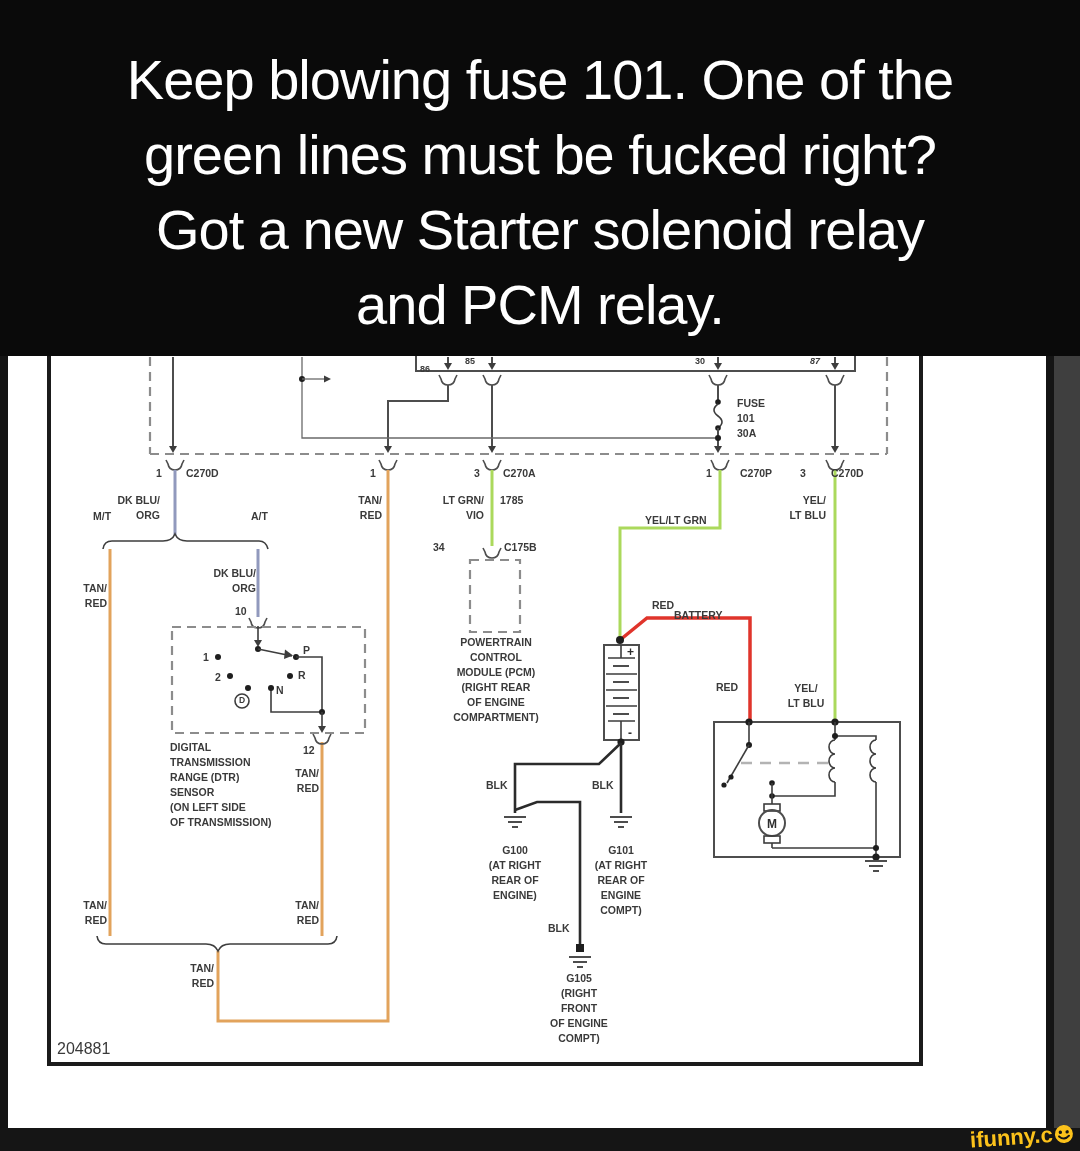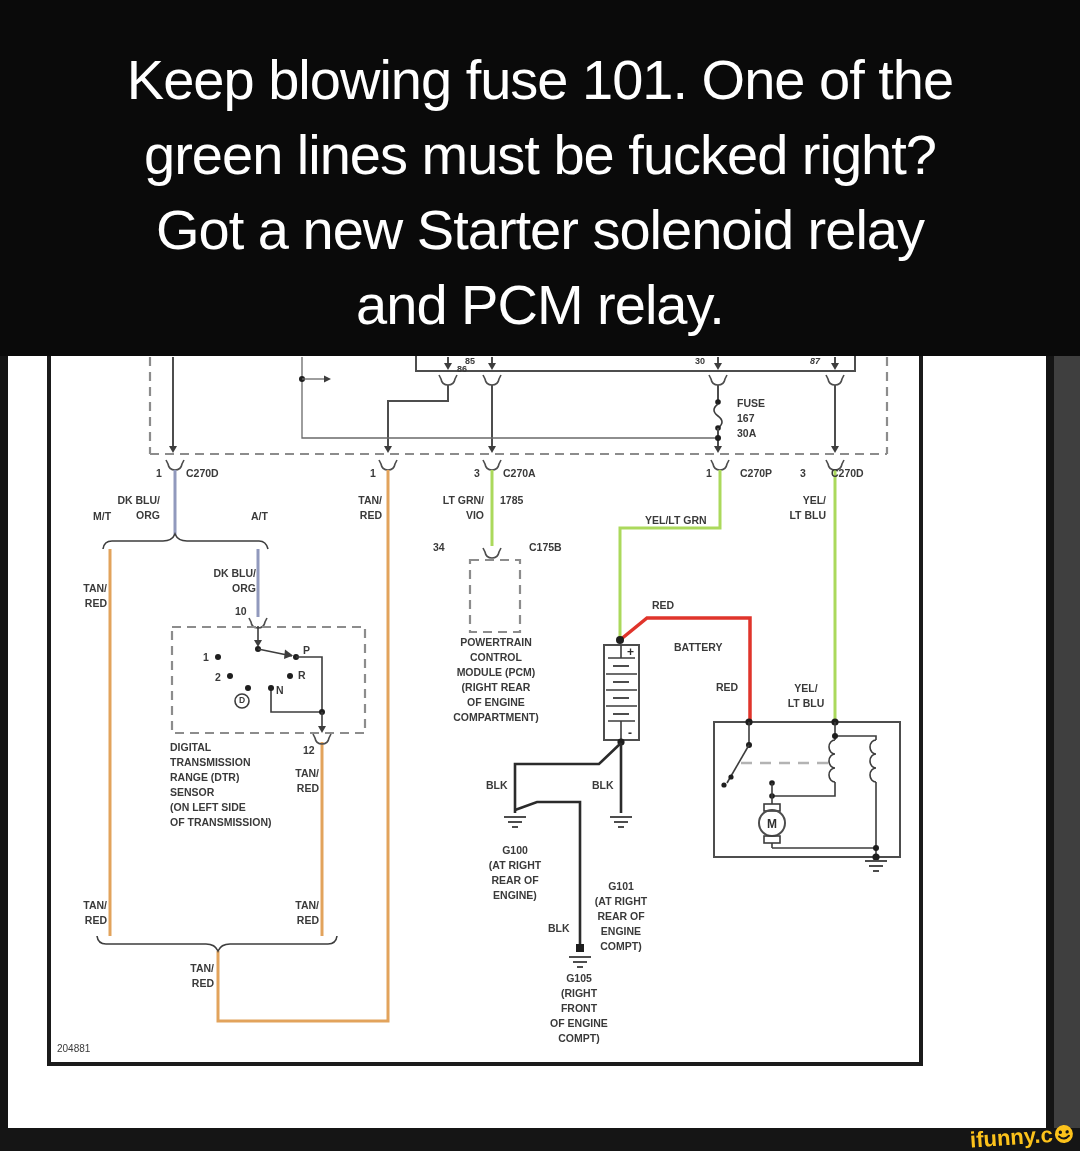--- a/index.html
+++ b/index.html
@@ -13,21 +13,21 @@
         font-weight:bold;font-size:22px;letter-spacing:0;display:flex;align-items:center;}
   .left-strip{position:absolute;left:0;top:356px;width:8px;height:772px;background:#141414;z-index:5;}
   .right-line{position:absolute;left:1046px;top:356px;width:8px;height:772px;background:#141414;z-index:5;}
   .gray-strip{position:absolute;left:1054px;top:356px;width:26px;height:772px;background:var(--c-side_gray);z-index:5;}
   .frame{position:absolute;left:47px;top:350px;width:868px;height:708px;border:4px solid #1b1b1b;z-index:1;}
   svg.diag{position:absolute;left:0;top:0;z-index:2;}
   .lb{position:absolute;font:bold 10.5px/15px "Liberation Sans",sans-serif;color:#3a3a3a;
       white-space:pre-line;z-index:3;}
   .c{text-align:center;} .r{text-align:right;}
   .tiny{font-size:9px;line-height:10px;}
-  .ref{font-weight:normal;font-size:10px;}
+  .ref{font-weight:normal;font-size:16px;}
   .dsmall{font-size:8.5px;line-height:9px;}
   
   .w{stroke:#4d4d4d;stroke-width:2;fill:none;}
   .w15{stroke:#3d3d3d;stroke-width:1.6;fill:none;}
   .thin{stroke:#6a6a6a;stroke-width:1.3;fill:none;}
   .blkw{stroke:#2b2b2b;stroke-width:2.6;fill:none;}
   .dash{stroke:#8c8c8c;stroke-width:2.2;stroke-dasharray:9 6;fill:none;}
   .dashlt{stroke:#b3b3b3;stroke-width:2.5;stroke-dasharray:11 8;fill:none;}
   .cup{stroke:#4d4d4d;stroke-width:1.6;fill:none;}
   .tan{stroke:var(--c-tan_red);stroke-width:3;fill:none;}
@@ -187,27 +187,27 @@
       <path class="w15" d="M772,843 V848 M772,848 H876"></path>
       <path class="w15" d="M876,782 V857"></path>
       <circle class="dot" cx="876" cy="848" r="3"></circle>
       <circle class="dot" cx="876" cy="857" r="3.6"></circle>
       <use href="#gnd" x="876" y="861"></use>
     </g>
   </svg>
 
   <div class="frame"></div>
 
-  <span class="lb tiny" style="left:420px;top:364px;margin-left:37px;">86</span>
+  <span class="lb tiny" style="left:420px;top:364px;">86</span>
   <span class="lb tiny" style="left:465px;top:356px;">85</span>
   <span class="lb tiny" style="left:695px;top:356px;">30</span>
   <span class="lb tiny" style="left:810px;top:356px;font-style:italic;">87</span>
 
   <span class="lb" style="left:737px;top:396px;">FUSE
-167
+101
 30A</span>
 
   <span class="lb" style="left:156px;top:466px;">1</span>
   <span class="lb" style="left:186px;top:466px;">C270D</span>
   <span class="lb" style="left:370px;top:466px;">1</span>
   <span class="lb" style="left:474px;top:466px;">3</span>
   <span class="lb" style="left:503px;top:466px;">C270A</span>
   <span class="lb" style="left:706px;top:466px;">1</span>
   <span class="lb" style="left:740px;top:466px;">C270P</span>
   <span class="lb" style="left:800px;top:466px;">3</span>
@@ -244,43 +244,43 @@
   <span class="lb r" style="left:287px;top:766px;width:32px;">TAN/
 RED</span>
   <span class="lb" style="left:170px;top:740px;">DIGITAL
 TRANSMISSION
 RANGE (DTR)
 SENSOR
 (ON LEFT SIDE
 OF TRANSMISSION)</span>
 
   <span class="lb" style="left:433px;top:540px;">34</span>
-  <span class="lb" style="left:529px;top:540px;text-align:center;">C175B</span>
+  <span class="lb" style="left:504px;top:540px;text-align:center;">C175B</span>
   <span class="lb c" style="left:438px;top:635px;width:116px;">POWERTRAIN
 CONTROL
 MODULE (PCM)
 (RIGHT REAR
 OF ENGINE
 COMPARTMENT)</span>
 
-  <span class="lb" style="left:646px;top:640px;padding-left:28px;">BATTERY</span>
+  <span class="lb" style="left:646px;top:608px;padding-left:28px;">BATTERY</span>
   <span class="lb" style="left:652px;top:598px;">RED</span>
   <span class="lb" style="left:716px;top:680px;">RED</span>
   <span class="lb c" style="left:781px;top:681px;width:50px;">YEL/
 LT BLU</span>
 
   <span class="lb" style="left:486px;top:778px;">BLK</span>
   <span class="lb" style="left:592px;top:778px;">BLK</span>
   <span class="lb" style="left:548px;top:921px;">BLK</span>
 
   <span class="lb c" style="left:481px;top:843px;width:68px;">G100
 (AT RIGHT
 REAR OF
 ENGINE)</span>
-  <span class="lb c" style="left:587px;top:843px;width:68px;margin-top:36px;">G101
+  <span class="lb c" style="left:587px;top:843px;width:68px;">G101
 (AT RIGHT
 REAR OF
 ENGINE
 COMPT)</span>
   <span class="lb c" style="left:540px;top:971px;width:78px;">G105
 (RIGHT
 FRONT
 OF ENGINE
 COMPT)</span>
 

